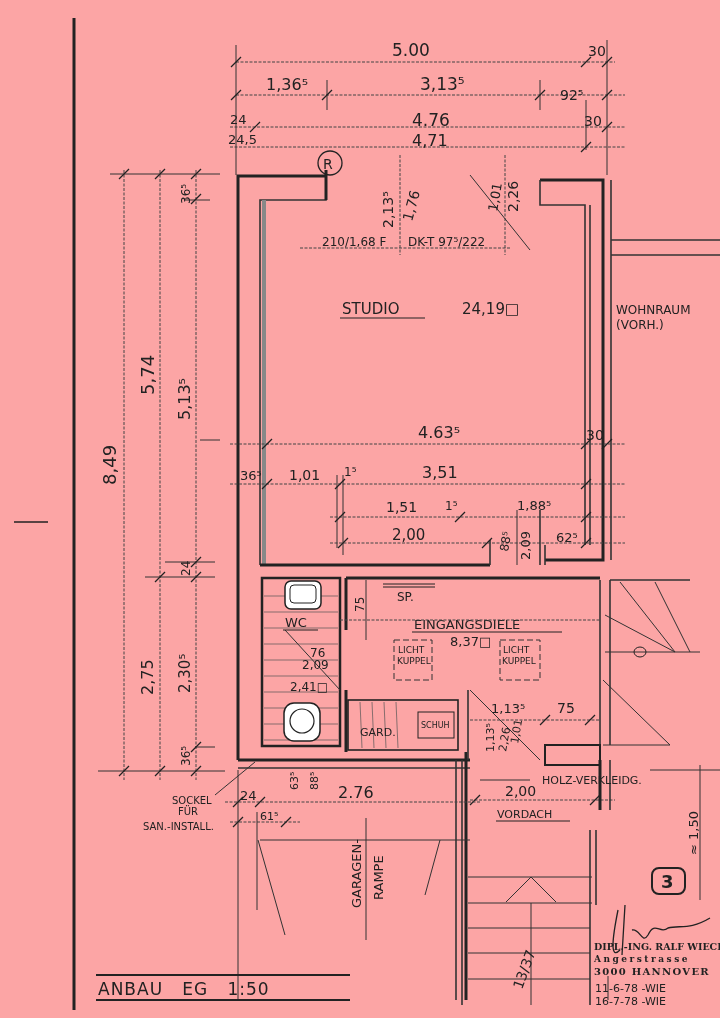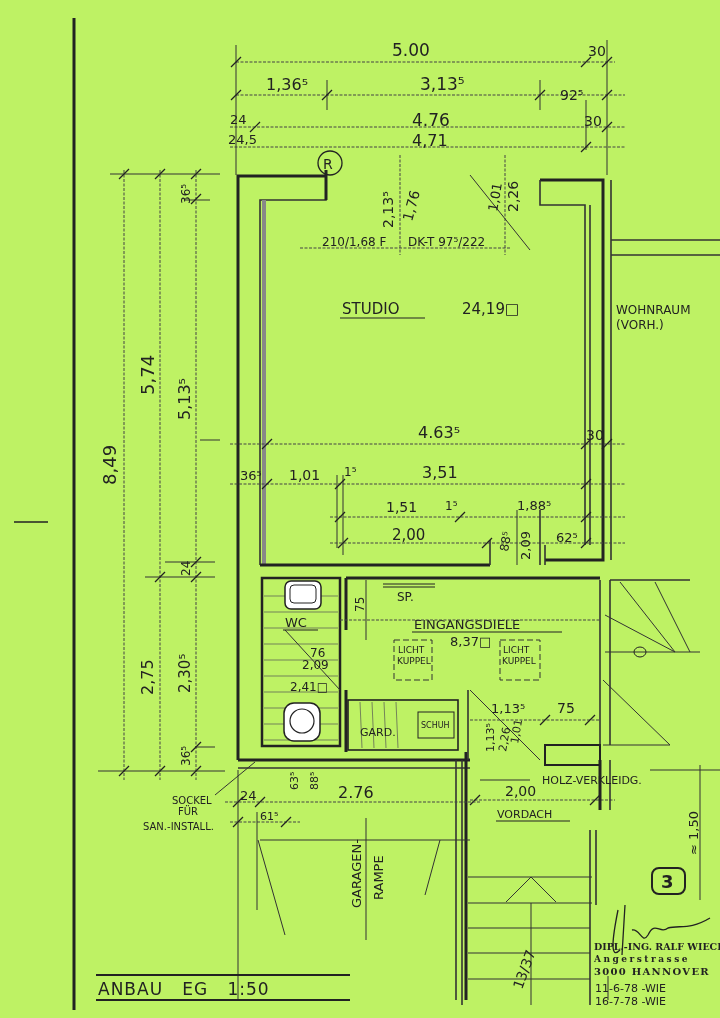--- a/index.html
+++ b/index.html
@@ -1,17 +1,17 @@
 <!DOCTYPE html>
 <html><head>
 <meta charset="utf-8">
 <style>
   html,body{margin:0;padding:0;background:#fff;}
   body{width:720px;height:1018px;overflow:hidden;position:relative;font-family:"DejaVu Sans",sans-serif;}
-  #sheet{position:absolute;left:0;top:0;width:720px;height:1018px;background:#bef264;}
+  #sheet{position:absolute;left:0;top:0;width:720px;height:1018px;background:#fca5a5;}
   svg{position:absolute;left:0;top:0;}
   .hw{font-family:"DejaVu Sans",sans-serif;fill:#222;}
   .dim{stroke:#444;stroke-width:1;fill:none;stroke-dasharray:3 1.5;}
   .solid{stroke:#333;stroke-width:1;fill:none;}
   .wall{stroke:#222;stroke-width:3;fill:none;}
   .wallthin{stroke:#333;stroke-width:1.6;fill:none;}
   .tick{stroke:#222;stroke-width:1.2;}
   .hatch{stroke:#555;stroke-width:0.7;}
   .stamp{font-family:"DejaVu Serif",serif;font-weight:bold;fill:#222;}
 </style>

